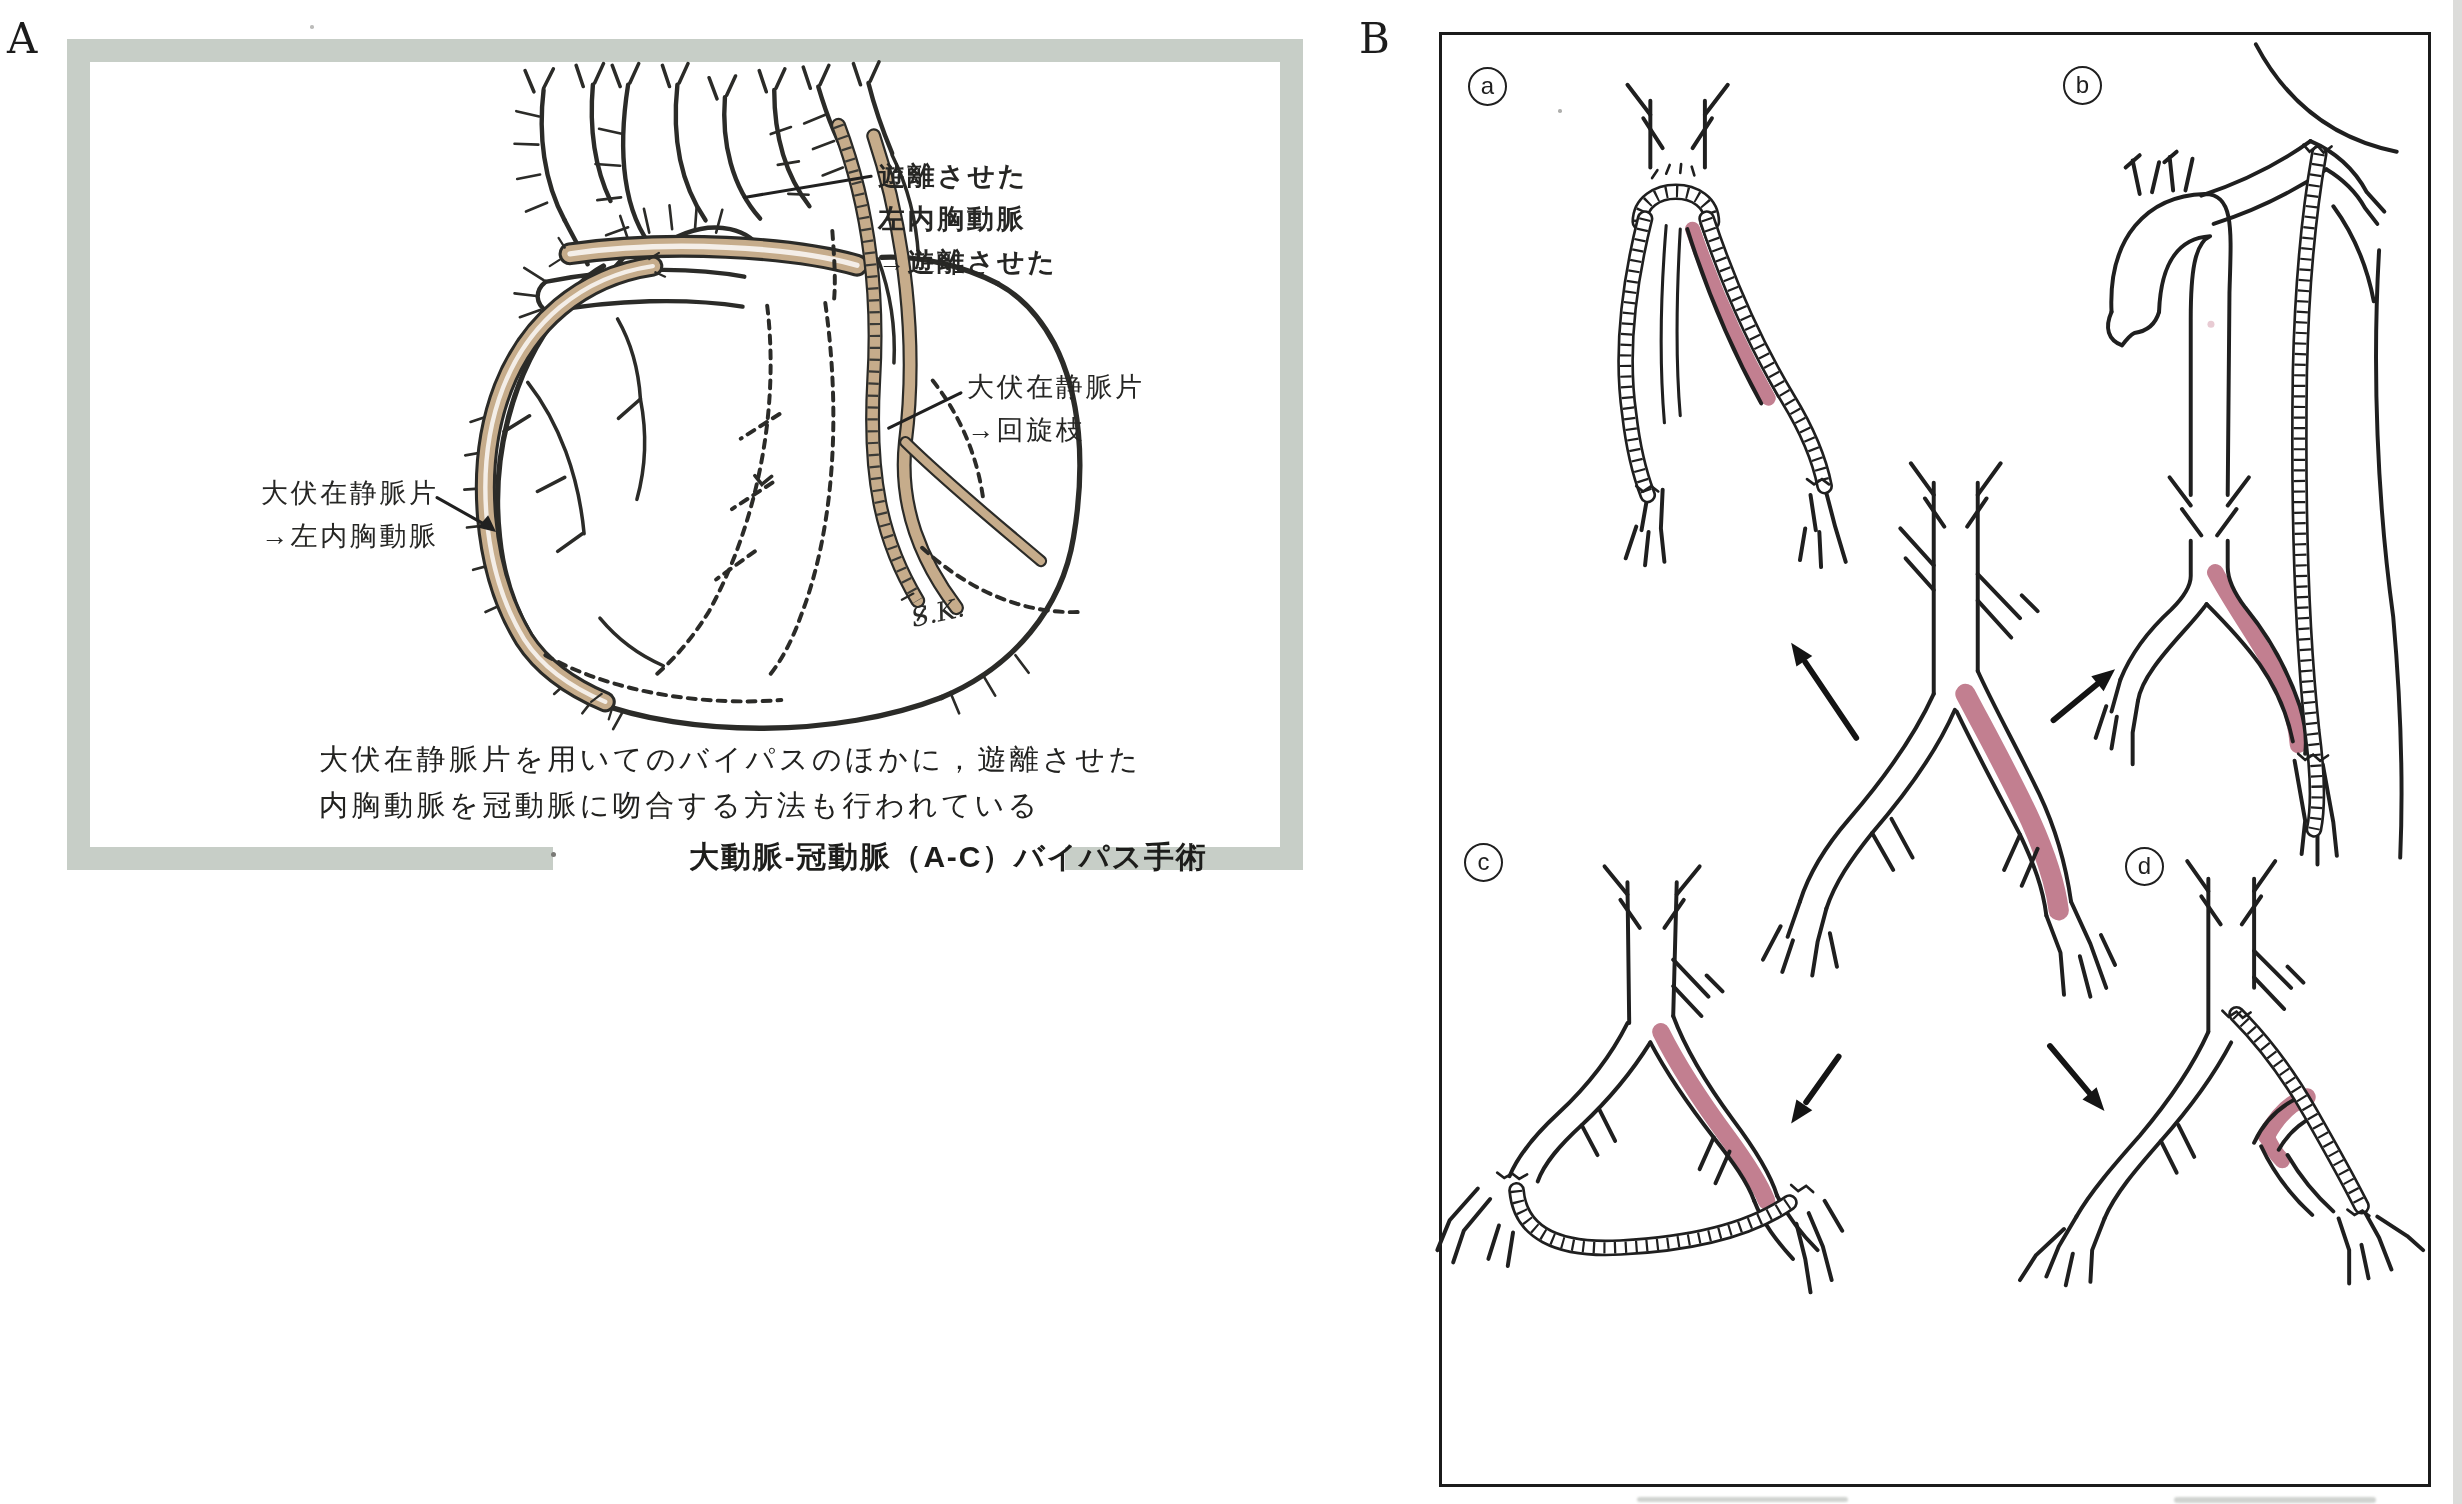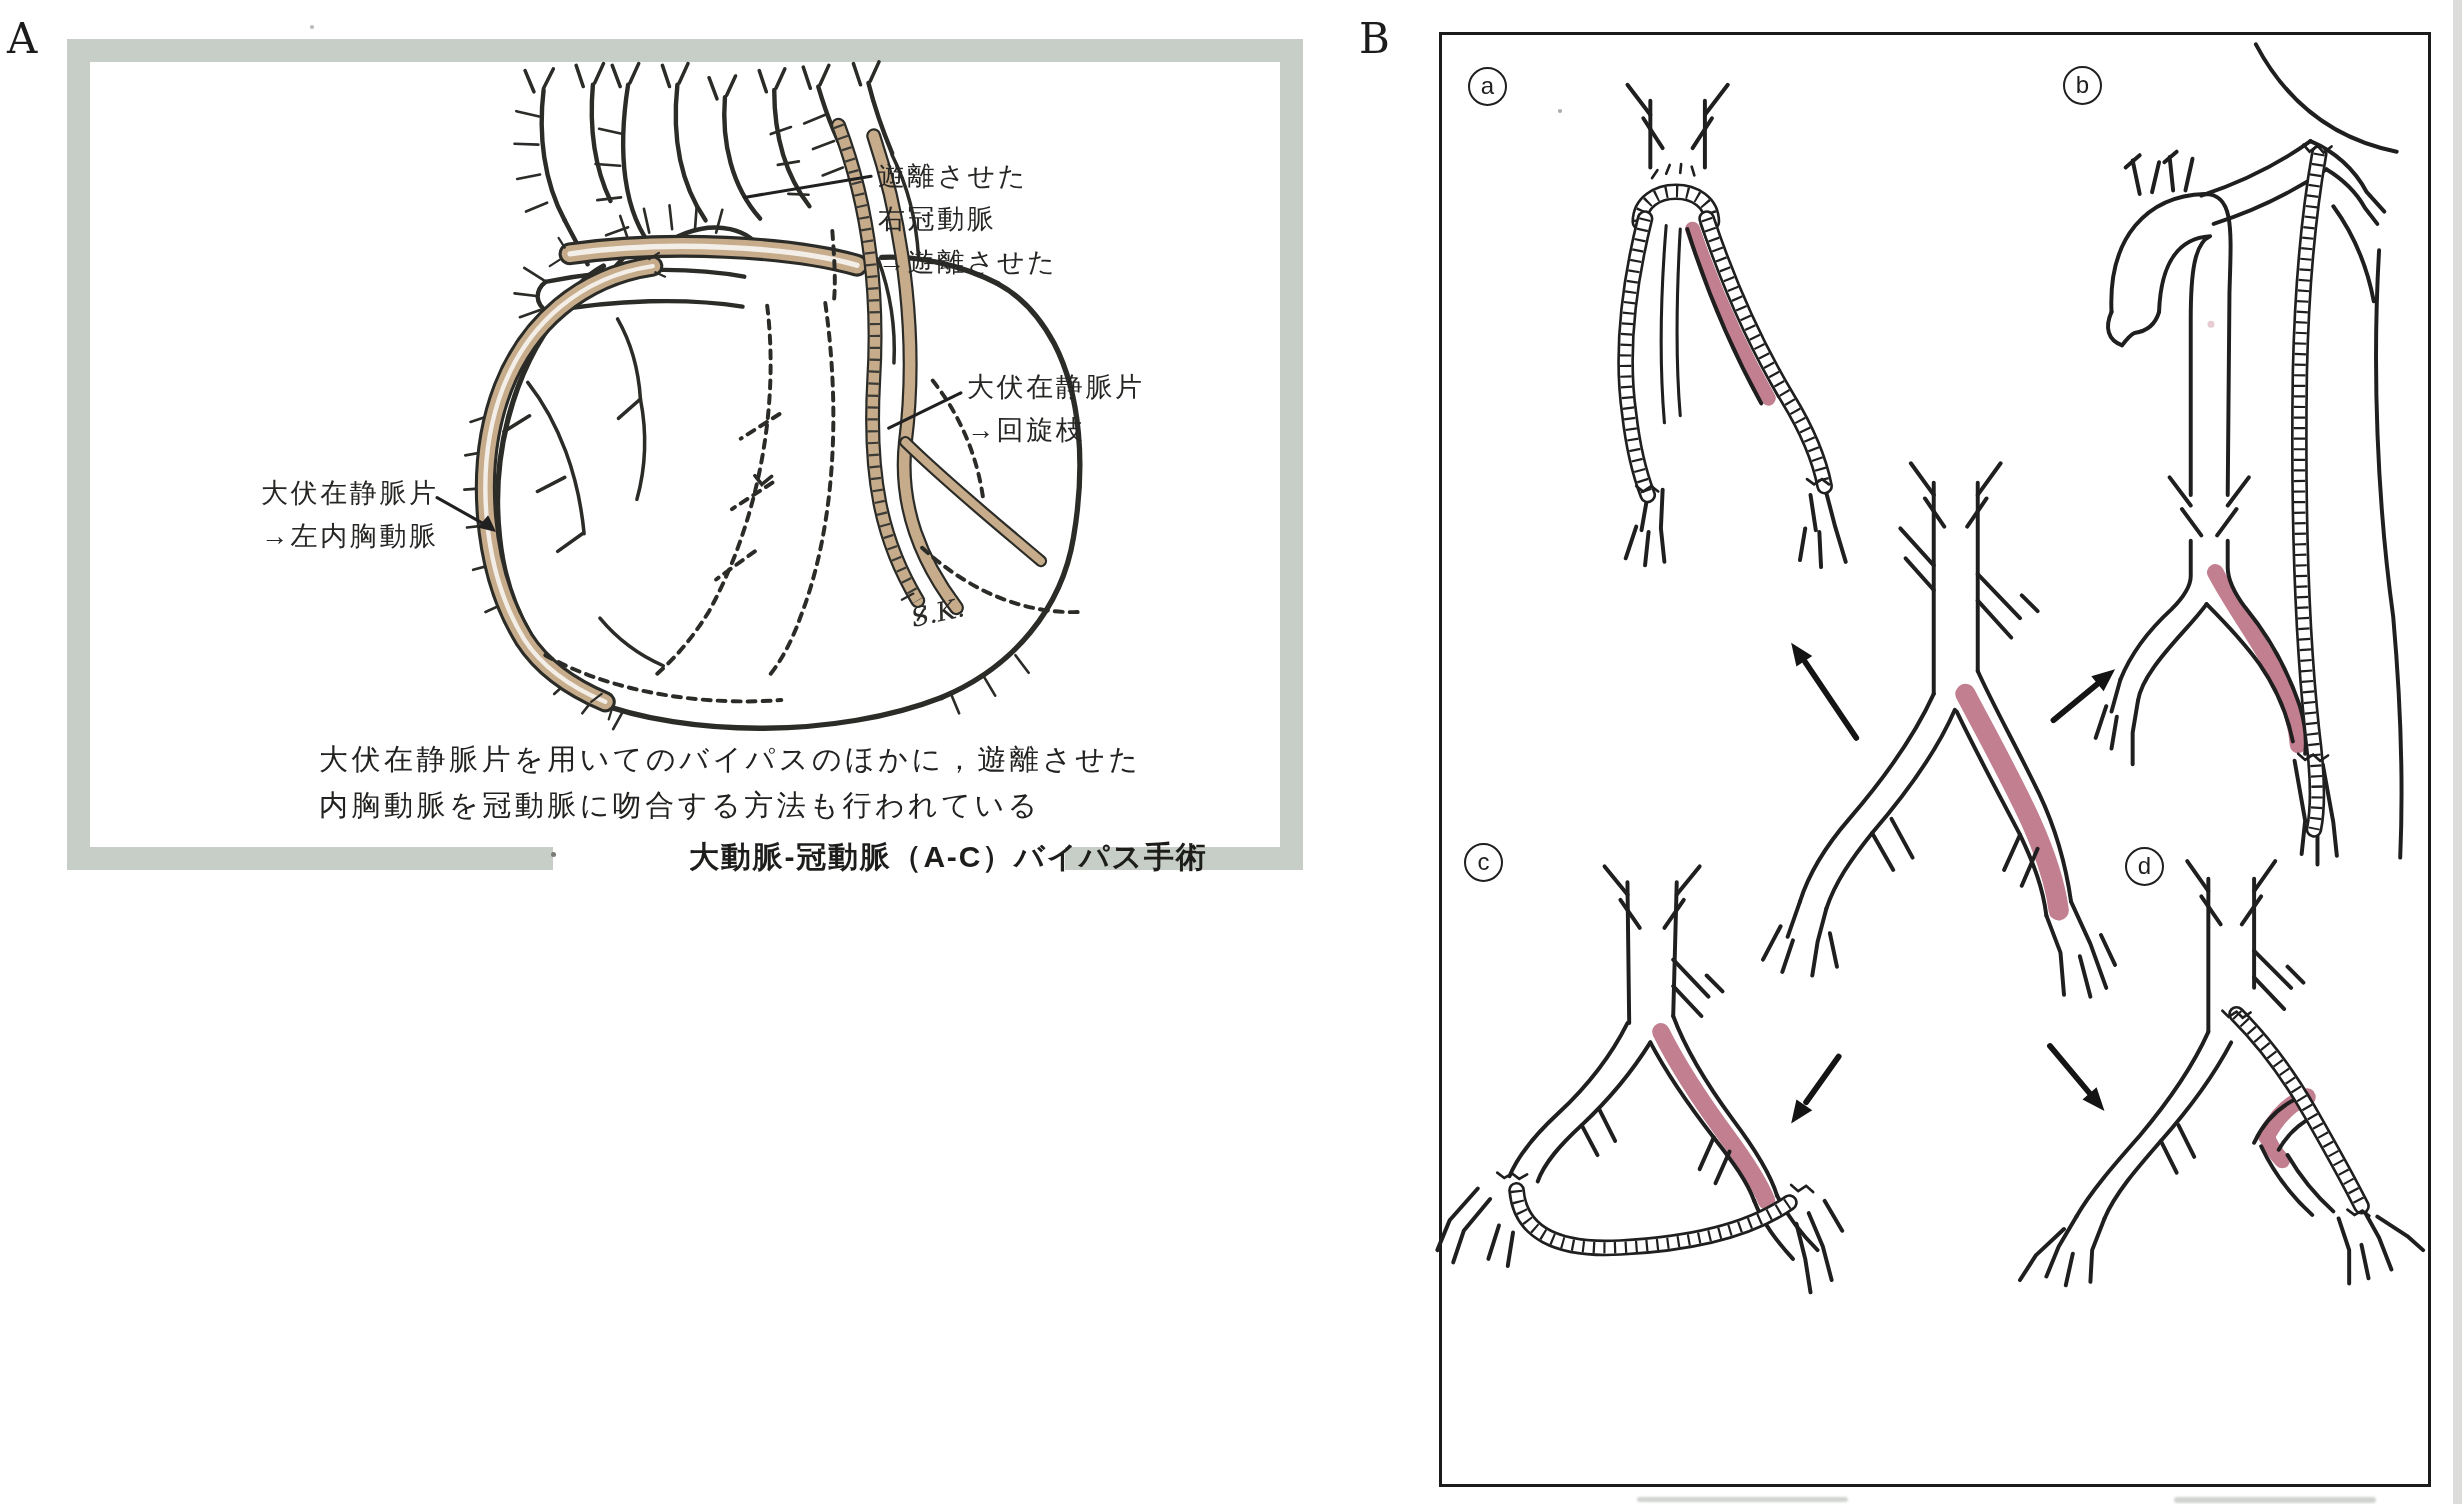--- a/index.html
+++ b/index.html
@@ -119,23 +119,23 @@
     <text x="1038" y="712" font-size="30" font-style="italic" fill="#2b2b28" transform="rotate(-12 1038 712)">S.K.</text>
 
     <g stroke="#202020" stroke-width="3.5" fill="none" stroke-linecap="round">
       <path d="M 990,200 L 846,224"></path>
       <path d="M 1092,446 L 1010,486"></path>
       <path d="M 497,565 L 552,596"></path>
       <path d="M 564,604 L 543,599 L 555,585 Z" fill="#202020" stroke="none"></path>
     </g>
   </svg>
 
-  <div class="abs jp-label" style="left:878px;top:155px;">
+  <div class="abs jp-label" style="left:878px;top:155px;font-weight:bold;">
     <div>遊離させた</div>
-    <div>右冠動脈</div>
+    <div>左内胸動脈</div>
     <div>→遊離させた</div>
   </div>
   <div class="abs jp-label" style="left:967px;top:366px;">
     <div>大伏在静脈片</div>
     <div>→回旋枝</div>
   </div>
   <div class="abs jp-label" style="left:261px;top:472px;">
     <div>大伏在静脈片</div>
     <div>→左内胸動脈</div>
   </div>

